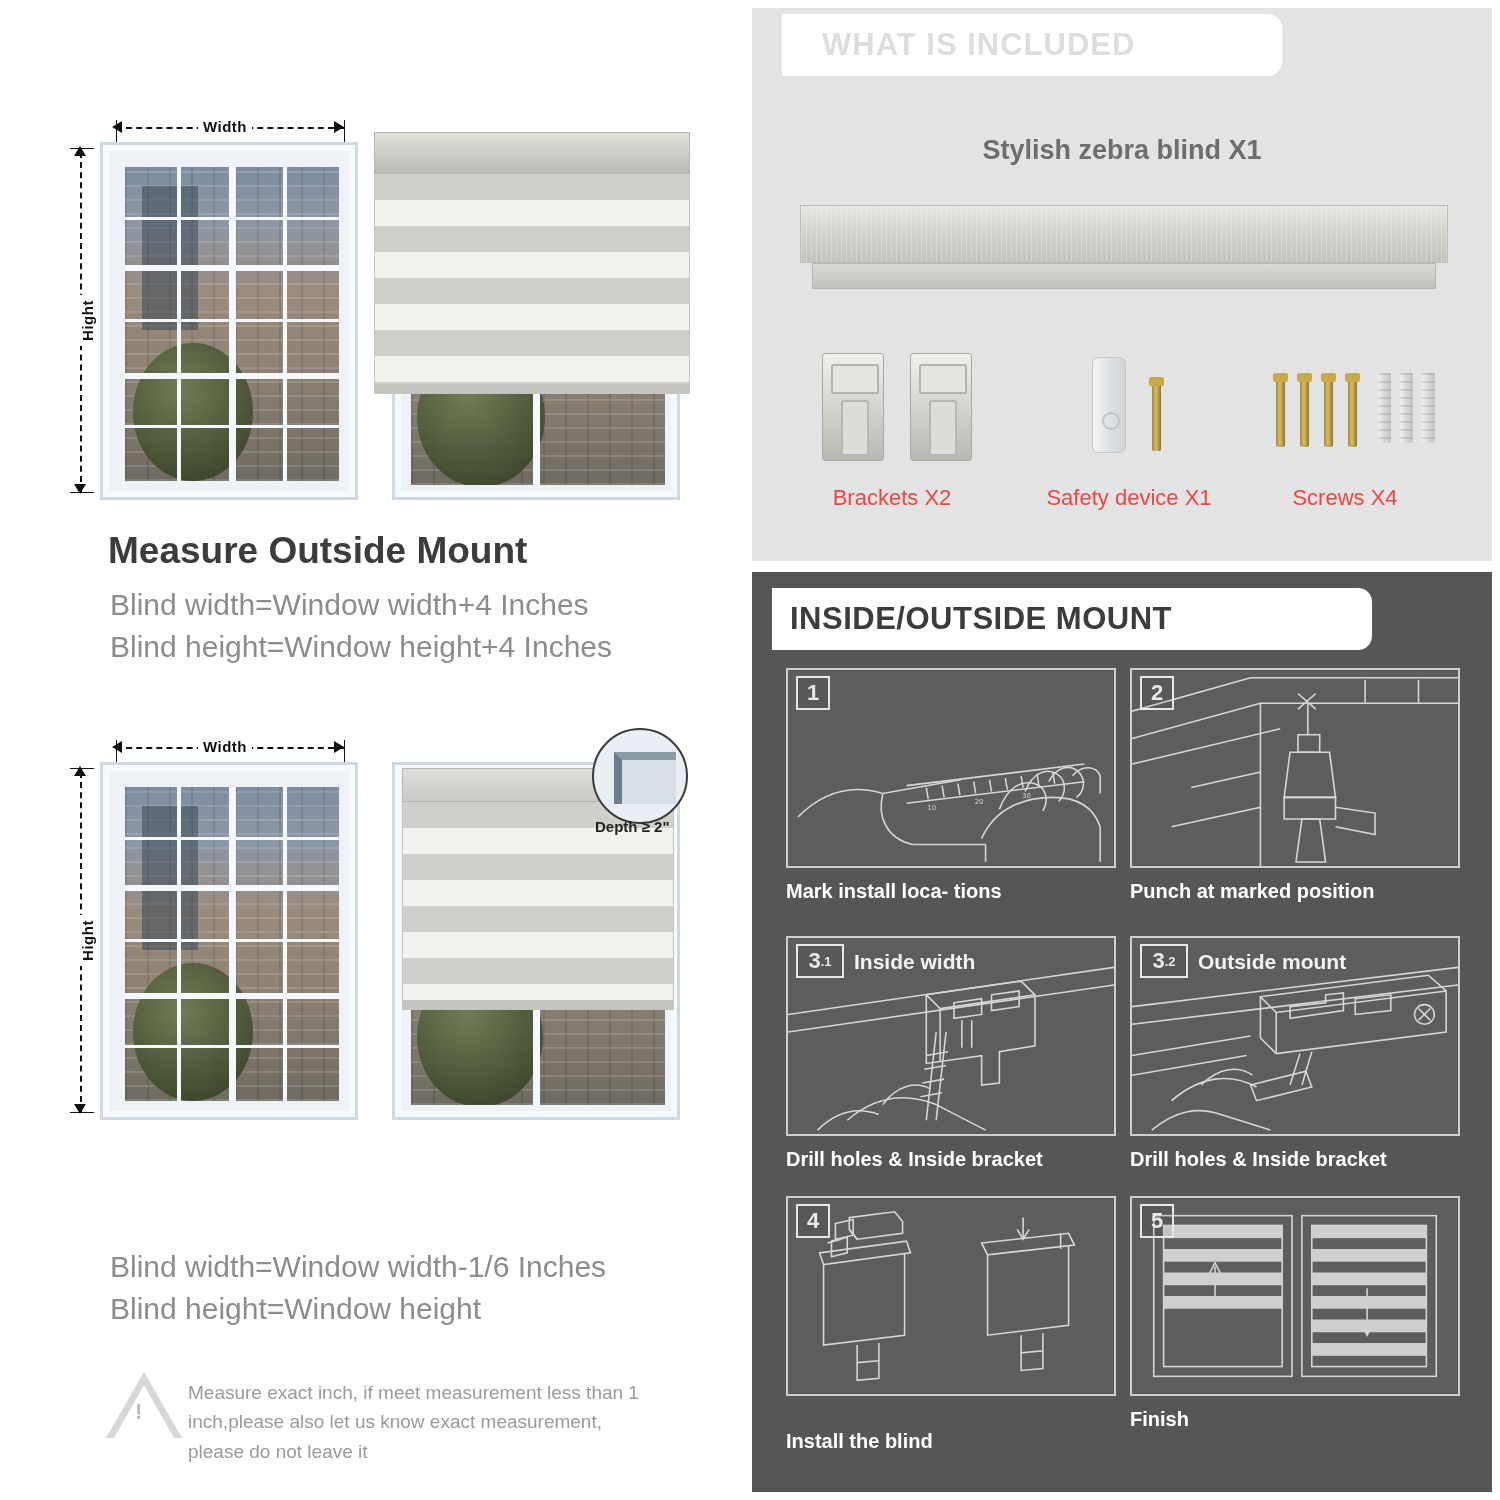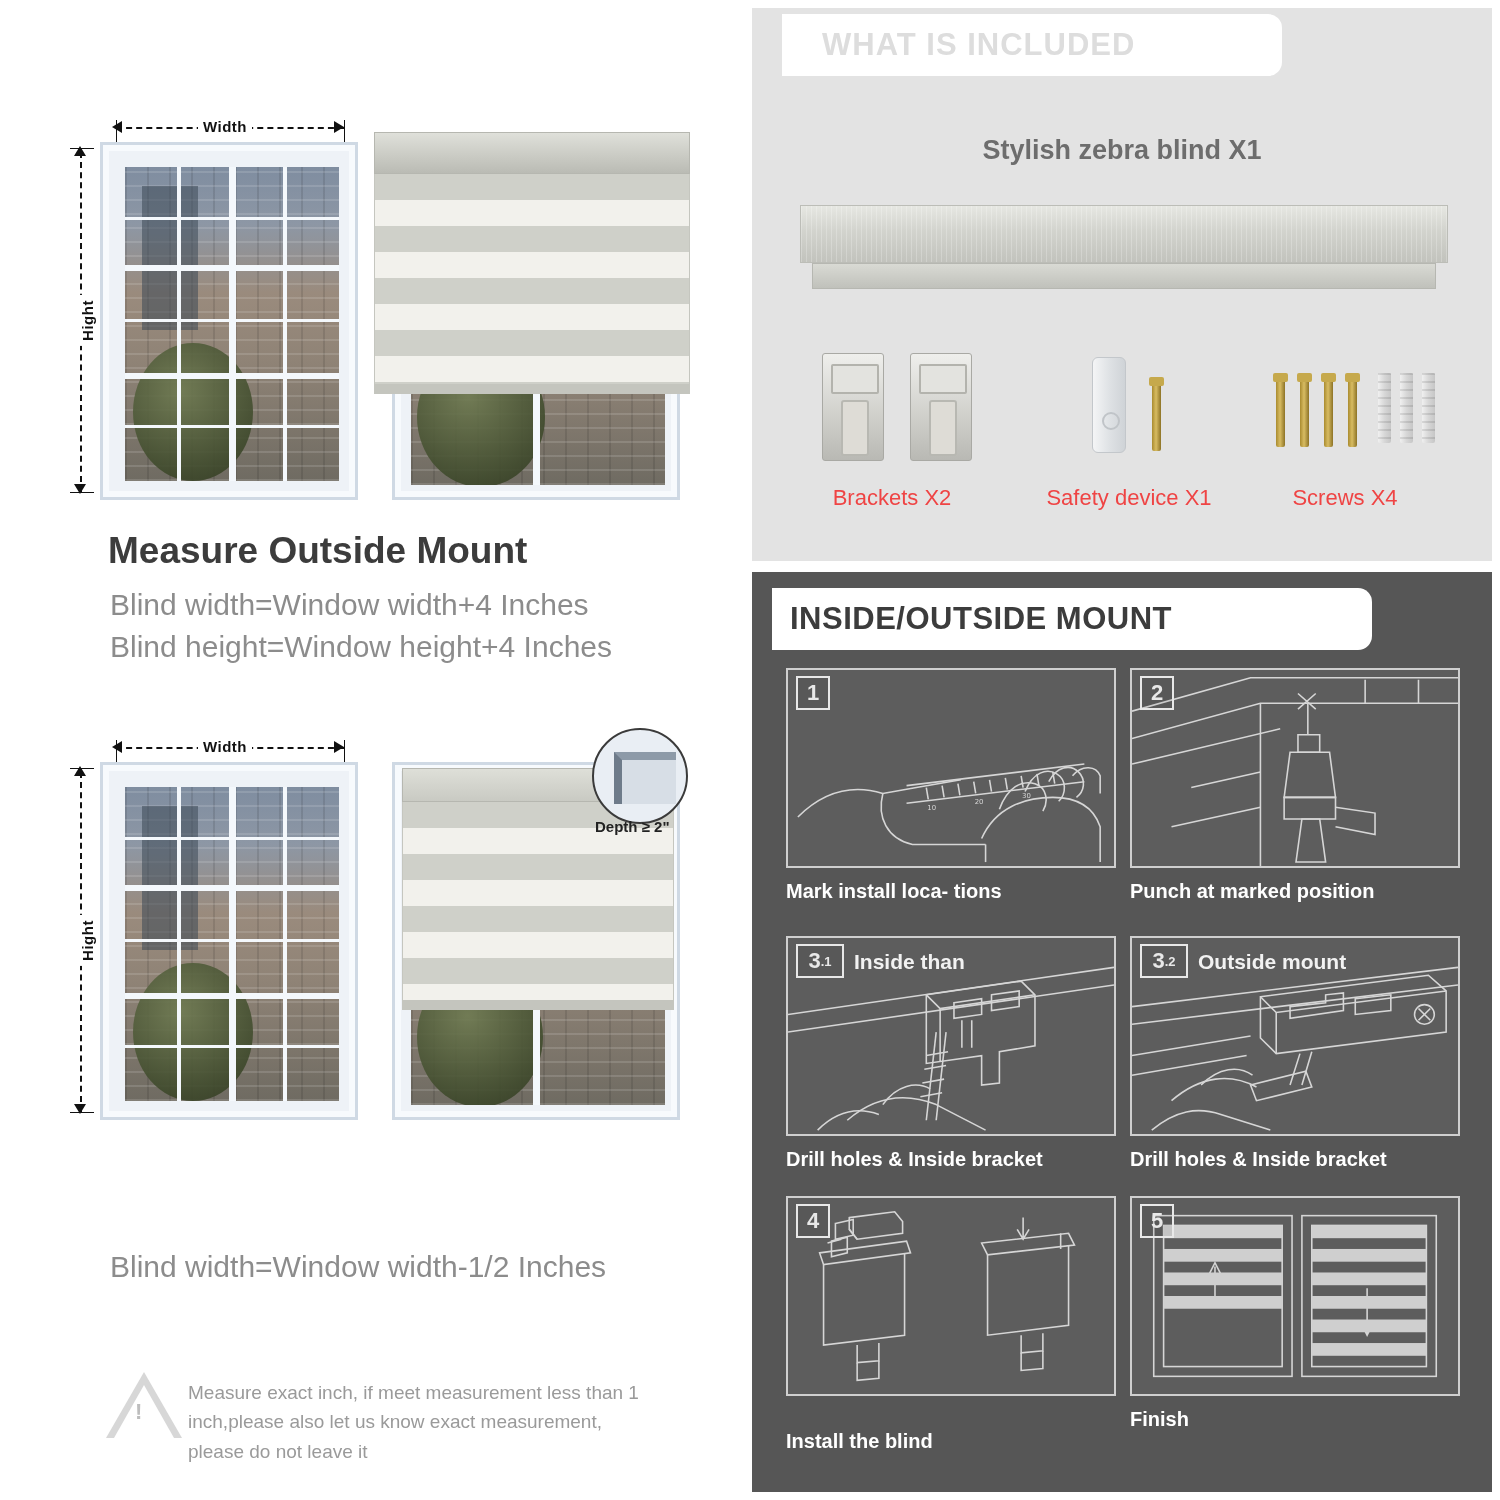--- a/index.html
+++ b/index.html
@@ -358,21 +358,22 @@
       <div class="blind-head" style="height:34px; background:linear-gradient(180deg,#dedfd8,#c9cac3);"></div>
       <div class="blind-fabric" style="top:34px; height:198px;"></div>
       <div class="blind-bottom" style="top:232px;"></div>
     </div>
 
     <div class="depth-circle" style="left:592px; top:728px;">
       <div class="depth-inner"></div>
     </div>
     <div class="depth-caption" style="left:595px; top:818px;">Depth ≥ 2"</div>
 
-    <div class="sec-line" style="left:110px; top:1250px;">Blind width=Window width-1/2 Inches</div>
+    <div class="sec-line" style="left:110px; top:1250px;">Blind width=Window width-1/6 Inches</div>
+    <div class="sec-line" style="left:110px; top:1292px;">Blind height=Window height</div>
 
     <div class="warn-box" style="left:106px; top:1372px; width:80px; height:70px;">
       <div class="warn-tri"></div>
       <div class="warn-tri-in"></div>
       <div class="warn-bang">!</div>
     </div>
     <div class="warn-text" style="left:188px; top:1378px;">Measure exact inch, if meet measurement less than 1 inch,please also let us know exact measurement, please do not leave it</div>
   </div>
 
   <div class="inc-panel"></div>
@@ -480,21 +481,21 @@
             <path d="M160 96 L150 186"></path>
             <path d="M150 96 L140 186"></path>
             <path d="M140 120 L162 116 M138 134 L160 130 M136 148 L158 144 M134 162 L156 158"></path>
             <path d="M60 186 C90 160 120 158 150 170 L200 196"></path>
             <path d="M96 170 C110 150 130 146 144 154"></path>
             <path d="M30 196 C50 176 70 172 92 180"></path>
           </g>
         </svg>
       </div>
       <div class="step-num sub">3<sub>.1</sub></div>
-      <div class="step-inline">Inside than</div>
+      <div class="step-inline">Inside width</div>
     </div>
     <div class="step-cap" style="top:212px;">Drill holes &amp;  Inside bracket</div>
   </div>
 
   <div class="step" style="left:1130px; top:936px; width:330px; height:248px;">
     <div class="step-img" style="width:330px; height:200px;">
       <div class="sketch">
         <svg viewBox="0 0 330 200" preserveAspectRatio="none">
           <g fill="none" stroke="#d6d6d6" stroke-width="1.6">
             <path d="M0 70 L330 30"></path>

